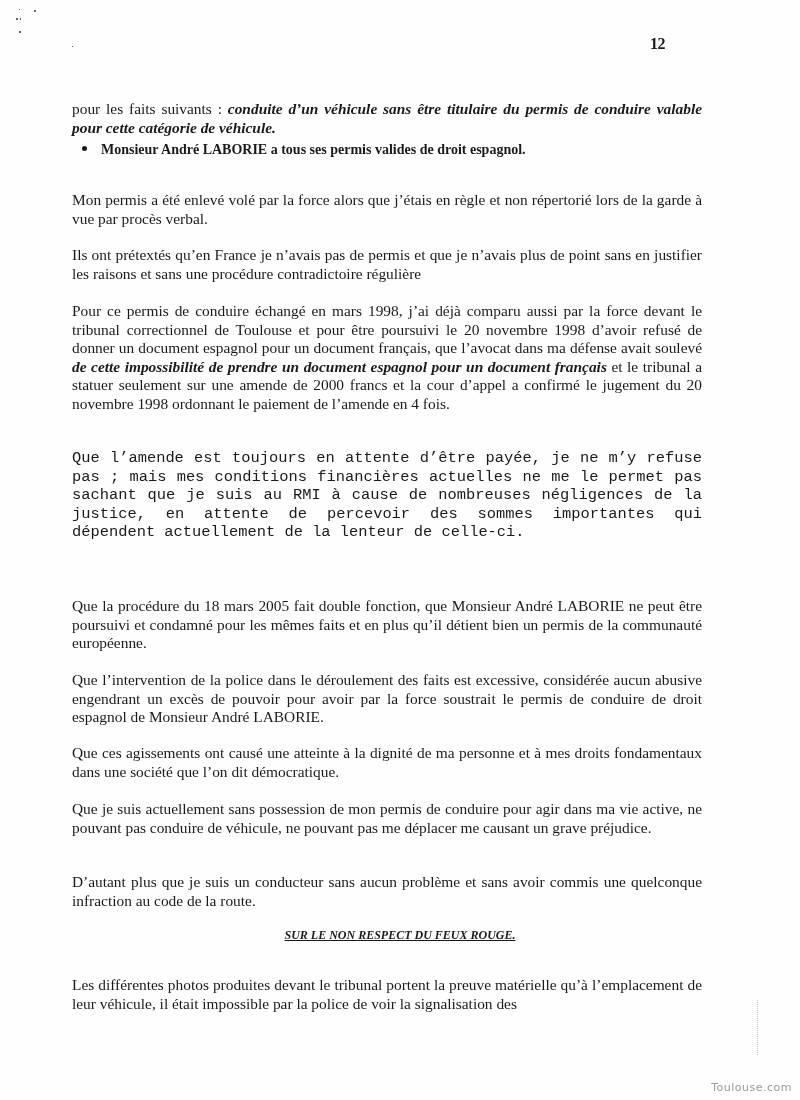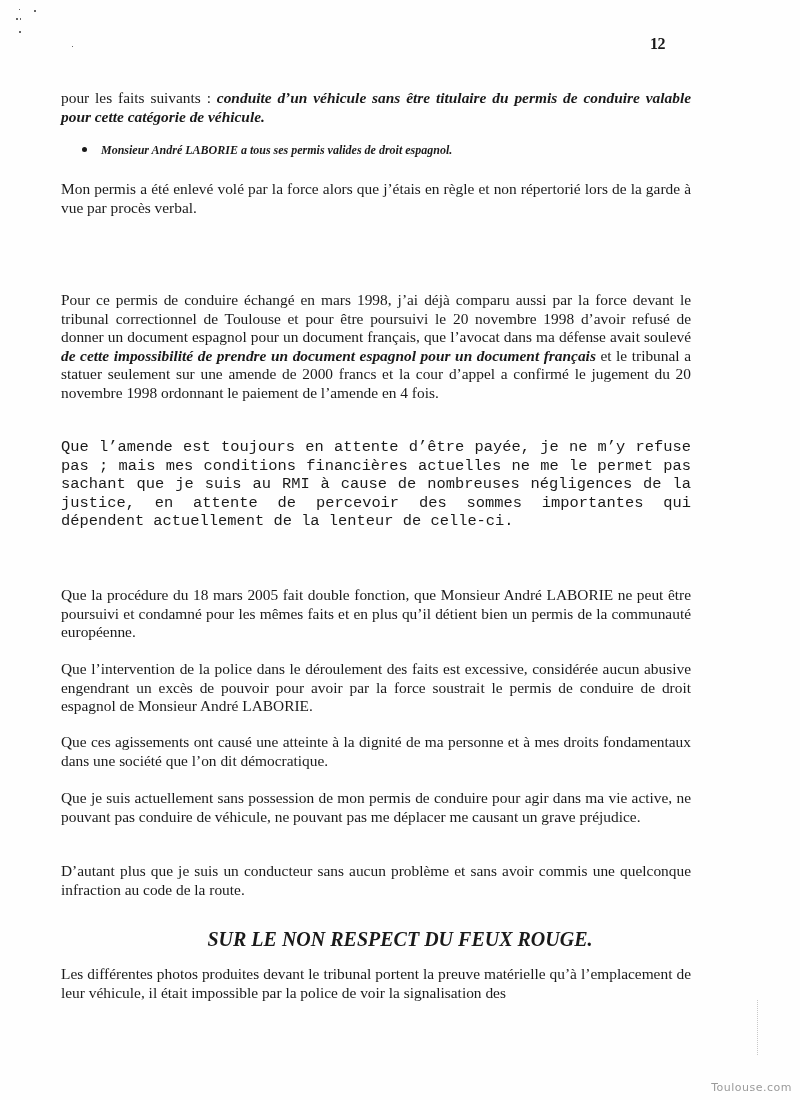--- a/index.html
+++ b/index.html
@@ -35,52 +35,52 @@
     font-weight: bold;
     letter-spacing: -0.5px;
   }
   .p {
     position: absolute;
     left: 57px;
     width: 630px;
     font-size: 15.4px;
     line-height: 18.6px;
     text-align: justify;
-    margin: 4px;
+    margin: 15px;
   }
   .bi { font-weight: bold; font-style: italic; }
   .bullet-row {
     position: absolute;
     left: 82px;
     top: 141px;
-    font-size: 12px;
+    font-size: 14px;
     line-height: 18.6px;
     font-weight: bold;
-    font-style: italic;
     white-space: nowrap;
   }
   .bullet-dot {
     display: inline-block;
     width: 5px; height: 5px;
     background: #1a1a1a;
     border-radius: 50%;
     margin-right: 14px;
     vertical-align: middle;
     position: relative;
     top: -2px;
   }
   .section-heading {
     position: absolute;
     left: 0;
     width: 800px;
     top: 928px;
     text-align: center;
-    font-size: 20px;
+    font-size: 12px;
     font-weight: bold;
     font-style: italic;
+    text-decoration: underline;
   }
   .watermark {
     position: absolute;
     right: 8px;
     bottom: 6px;
     font-family: "DejaVu Sans", sans-serif;
     font-size: 11px;
     color: #9a9a9a;
     letter-spacing: 0.5px;
   }
@@ -108,20 +108,21 @@
   <div class="page-number">12</div>
 
   <p class="p" style="top:85px;"><span>pour les faits suivants : </span><span class="bi">conduite d’un véhicule sans être titulaire du permis de conduire valable pour cette catégorie de véhicule.</span></p>
 
   <div class="bullet-row">
     <span class="bullet-dot"></span><span>Monsieur André LABORIE a tous ses permis valides  de droit espagnol.</span>
   </div>
 
   <p class="p" style="top:176px;font-family:Liberation Serif, serif;">Mon permis a été enlevé volé par la force alors que j’étais en règle et non répertorié lors de la garde à vue par procès verbal.</p>
 
+  <p class="p" style="top:231px;">Ils ont prétextés qu’en France je n’avais pas de permis et que je n’avais plus de point sans en justifier les raisons et sans une procédure contradictoire régulière</p>
 
   <p class="p" style="top:287px;"><span>Pour ce permis de conduire échangé en mars 1998, j’ai déjà comparu aussi par la force devant le tribunal correctionnel de Toulouse et pour être poursuivi le 20 novembre 1998 d’avoir refusé de donner un document espagnol pour un document français, que l’avocat dans ma défense avait soulevé </span><span class="bi">de cette impossibilité de prendre un document espagnol pour un document français</span><span> et le tribunal a statuer seulement sur une amende de 2000 francs et la cour d’appel a confirmé le jugement du 20 novembre 1998 ordonnant le paiement de l’amende en 4 fois.</span></p>
 
   <p class="p" style="top:434px;font-family:Liberation Mono, monospace;">Que l’amende est toujours en attente d’être payée, je ne m’y refuse pas ; mais mes conditions financières actuelles ne me le permet pas sachant que je suis au RMI à cause de nombreuses négligences de la justice, en attente de percevoir des sommes importantes qui dépendent actuellement de la lenteur de celle-ci.</p>
 
 
   <p class="p" style="top:582px;">Que la procédure du 18 mars 2005 fait double fonction, que Monsieur André LABORIE ne peut être poursuivi et condamné pour les mêmes faits et en plus qu’il détient bien un permis de la communauté européenne.</p>
 
   <p class="p" style="top:656px;">Que l’intervention de la police dans le déroulement des faits est excessive, considérée aucun abusive engendrant un excès de pouvoir pour avoir par la force soustrait le permis de conduire de droit espagnol de Monsieur André LABORIE.</p>
 

